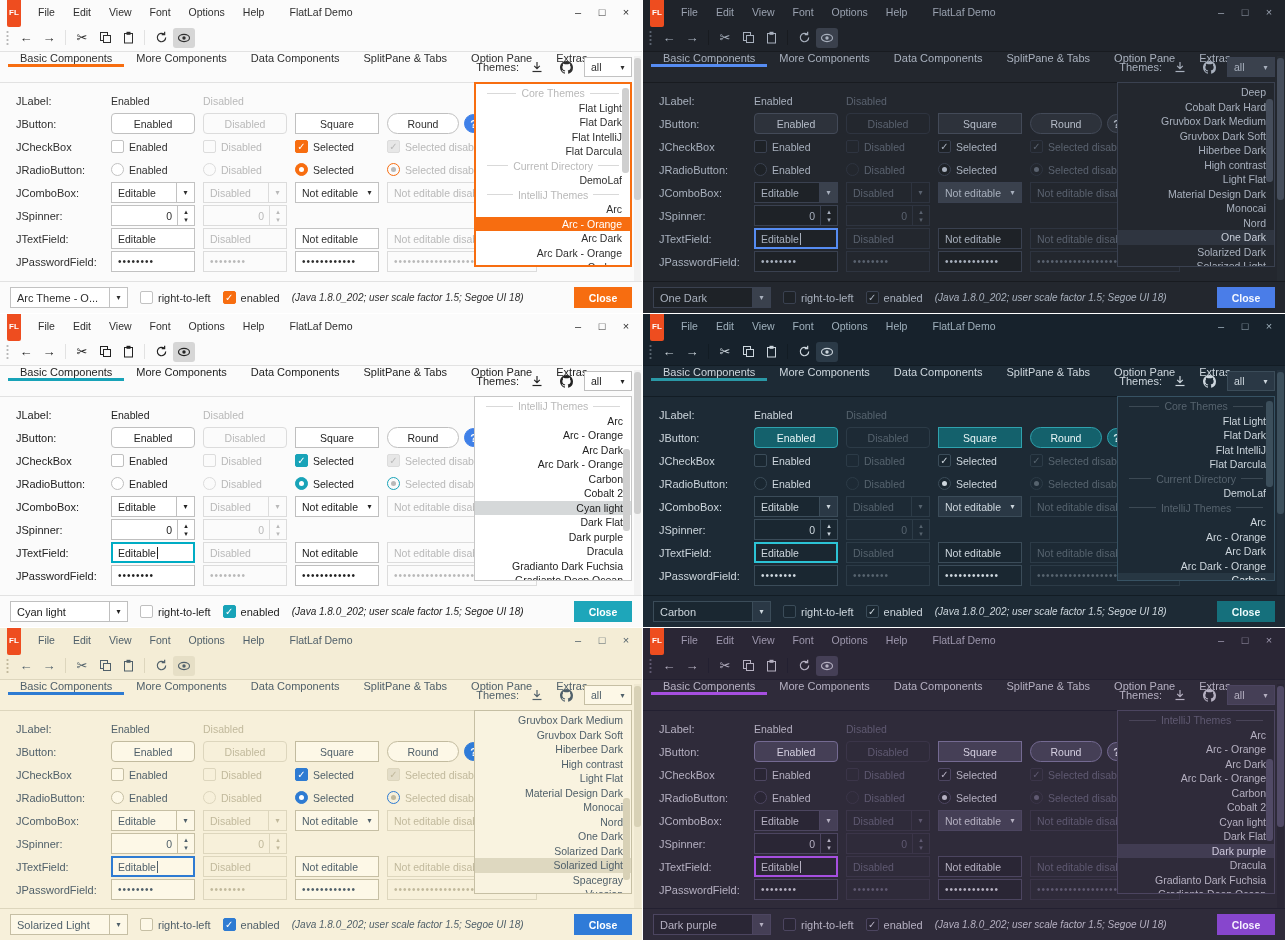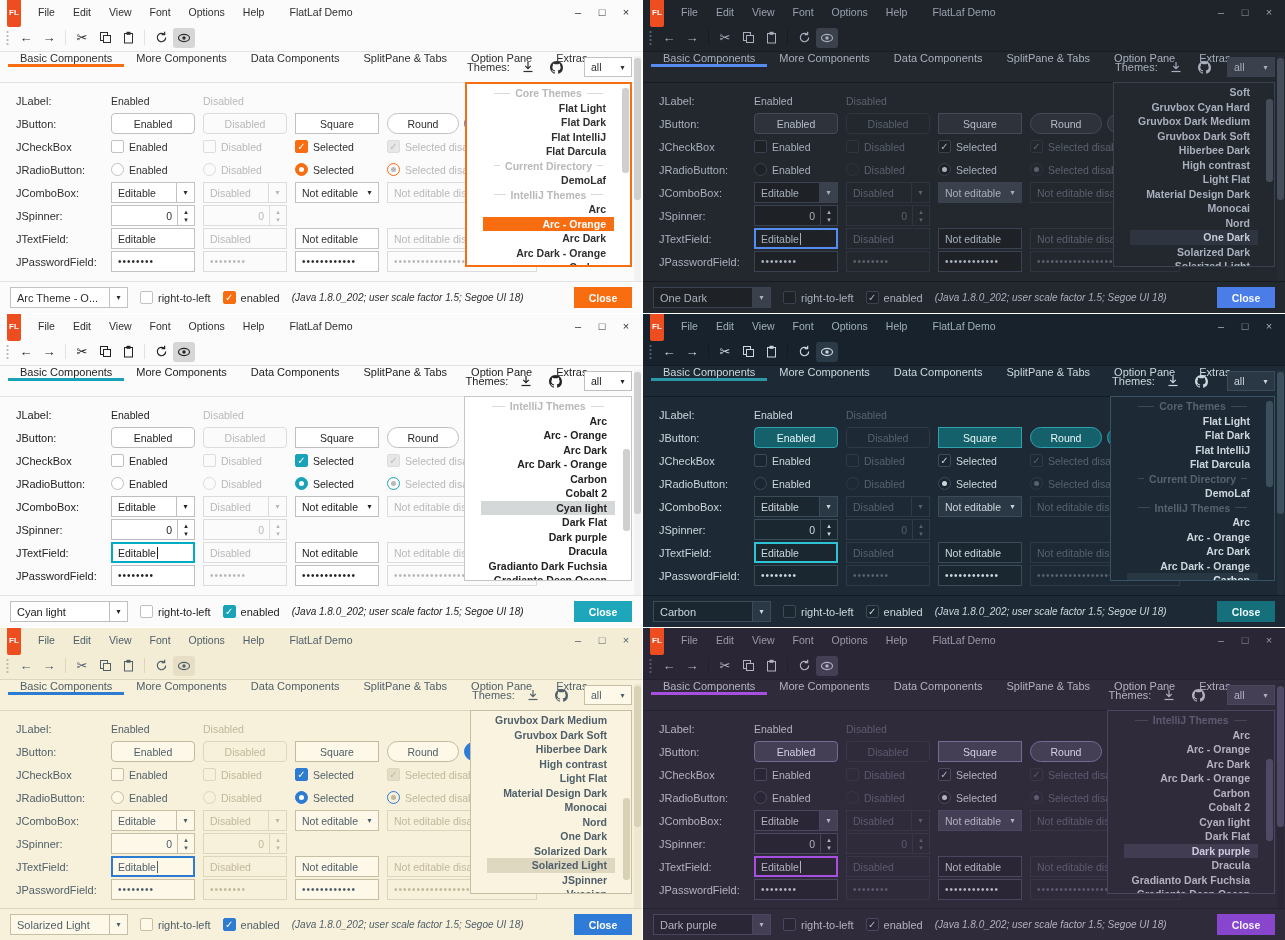--- a/index.html
+++ b/index.html
@@ -83,21 +83,21 @@
   .spinner .arrows{width:16px;flex:0 0 16px;display:flex;flex-direction:column;align-items:center;justify-content:center;border-left:1px solid var(--field-border);font-size:7px;line-height:1.1;}
   .spinner.disabled .arrows{border-left-color:var(--dis-border);color:var(--dis);}
 
   .pw{letter-spacing:1px;font-size:10px;overflow:hidden;white-space:nowrap;}
 
   
   .rightcol{flex:0 0 156px;display:flex;flex-direction:column;padding-right:10px;text-align:right;}
   .themesbar{height:30px;flex:0 0 30px;display:flex;align-items:center;gap:7px;padding-left:2px;}
   .themesbar .tlabel{font-size:11px;}
   .minicombo{height:20px;width:48px;font-size:10.5px;margin-left:auto;}
-  .themes-list{flex:1;margin-bottom:14px;border:1px solid var(--list-border);background:var(--list-bg);position:relative;overflow:hidden;padding:2px 16px;box-sizing:border-box;font-weight:bold;}
+  .themes-list{flex:1;margin-bottom:14px;border:1px solid var(--list-border);background:var(--list-bg);position:relative;overflow:hidden;padding:2px 0;box-sizing:border-box;}
   .focus-list .themes-list{border:2px solid var(--accent);}
   .list-item{height:14.5px;line-height:14.5px;padding:0 8px;font-size:10.5px;white-space:nowrap;overflow:hidden;}
   .list-item.sel{background:var(--sel-bg);color:var(--sel-fg);}
   .list-item.hdr{display:flex;align-items:center;color:var(--dis);padding:0 6px;}
   .list-item.hdr .hline{flex:1;height:1px;background:var(--dis);opacity:.55;margin:0 5px;min-width:6px;}
   .list-item.hdr .htext{white-space:nowrap;font-size:10.5px;}
   .lscroll{position:absolute;top:2px;bottom:2px;right:1px;width:7px;}
   .lthumb{position:absolute;left:0;width:7px;background:var(--thumb);border-radius:3px;}
 
   
@@ -643,22 +643,22 @@
                 <path fill="currentColor" d="M8 0C3.58 0 0 3.58 0 8c0 3.54 2.29 6.53 5.47 7.59.4.07.55-.17.55-.38 0-.19-.01-.82-.01-1.49-2.01.37-2.53-.49-2.69-.94-.09-.23-.48-.94-.82-1.13-.28-.15-.68-.52-.01-.53.63-.01 1.08.58 1.23.82.72 1.21 1.87.87 2.33.66.07-.52.28-.87.51-1.07-1.78-.2-3.64-.89-3.64-3.95 0-.87.31-1.59.82-2.15-.08-.2-.36-1.02.08-2.12 0 0 .67-.21 2.2.82.64-.18 1.32-.27 2-.27s1.36.09 2 .27c1.53-1.04 2.2-.82 2.2-.82.44 1.1.16 1.92.08 2.12.51.56.82 1.27.82 2.15 0 3.07-1.87 3.75-3.65 3.95.29.25.54.73.54 1.48 0 1.07-.01 1.93-.01 2.2 0 .21.15.46.55.38A8.01 8.01 0 0 0 16 8c0-4.42-3.58-8-8-8z"></path>
               </svg>
             </span>
           <span class="field combo minicombo ne">
               <span class="val">all</span>
               <span class="arr">▾</span>
             </span>
         </div>
         <div class="themes-list">
           <div class="list-items">
-              <div class="list-item">Soft</div>
-              <div class="list-item">Gruvbox Cyan Hard</div>
+              <div class="list-item">Deep</div>
+              <div class="list-item">Cobalt Dark Hard</div>
               <div class="list-item">Gruvbox Dark Medium</div>
               <div class="list-item">Gruvbox Dark Soft</div>
               <div class="list-item">Hiberbee Dark</div>
               <div class="list-item">High contrast</div>
               <div class="list-item">Light Flat</div>
               <div class="list-item">Material Design Dark</div>
               <div class="list-item">Monocai</div>
               <div class="list-item">Nord</div>
               <div class="list-item sel">One Dark</div>
               <div class="list-item">Solarized Dark</div>
@@ -1522,21 +1522,21 @@
               <div class="list-item">Gruvbox Dark Soft</div>
               <div class="list-item">Hiberbee Dark</div>
               <div class="list-item">High contrast</div>
               <div class="list-item">Light Flat</div>
               <div class="list-item">Material Design Dark</div>
               <div class="list-item">Monocai</div>
               <div class="list-item">Nord</div>
               <div class="list-item">One Dark</div>
               <div class="list-item">Solarized Dark</div>
               <div class="list-item sel">Solarized Light</div>
-              <div class="list-item">JSpinner</div>
+              <div class="list-item">Spacegray</div>
               <div class="list-item">Vuesion</div>
             </div>
           <span class="lscroll">
               <span class="lthumb" style="top: 48%; height: 46%;"></span>
             </span>
         </div>
       </div>
     </div>
 
     <div class="bottombar">

